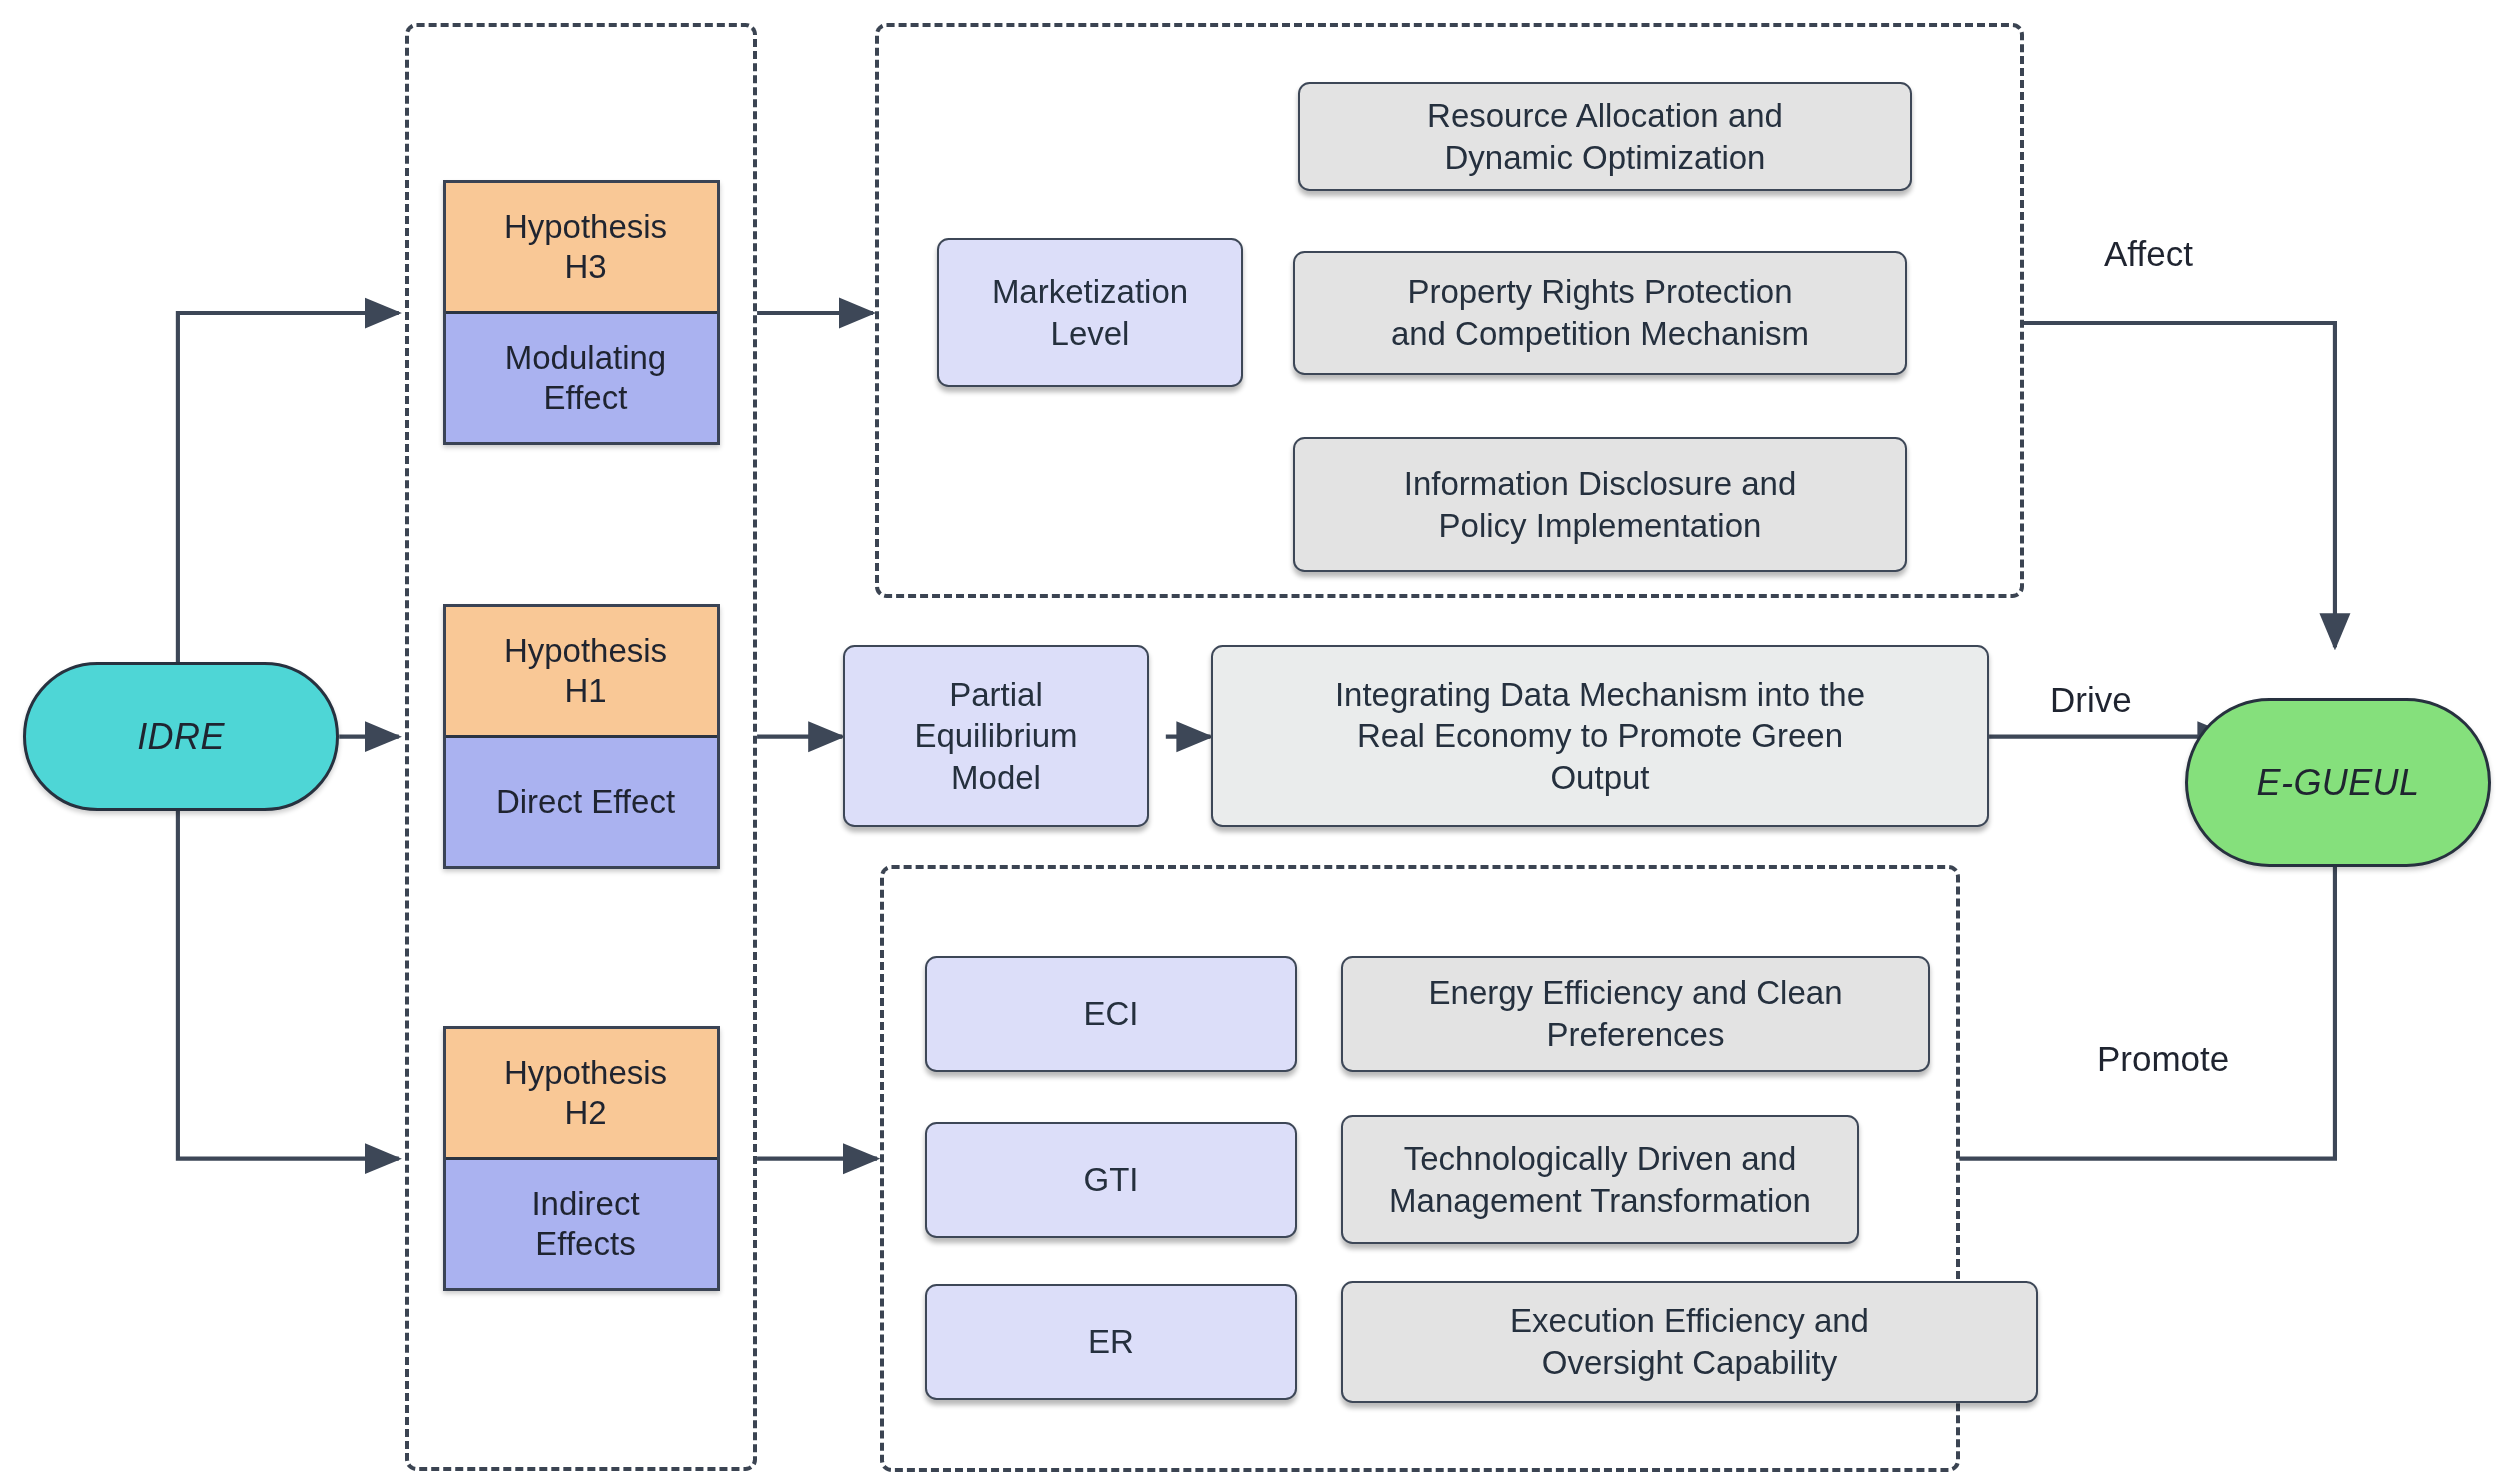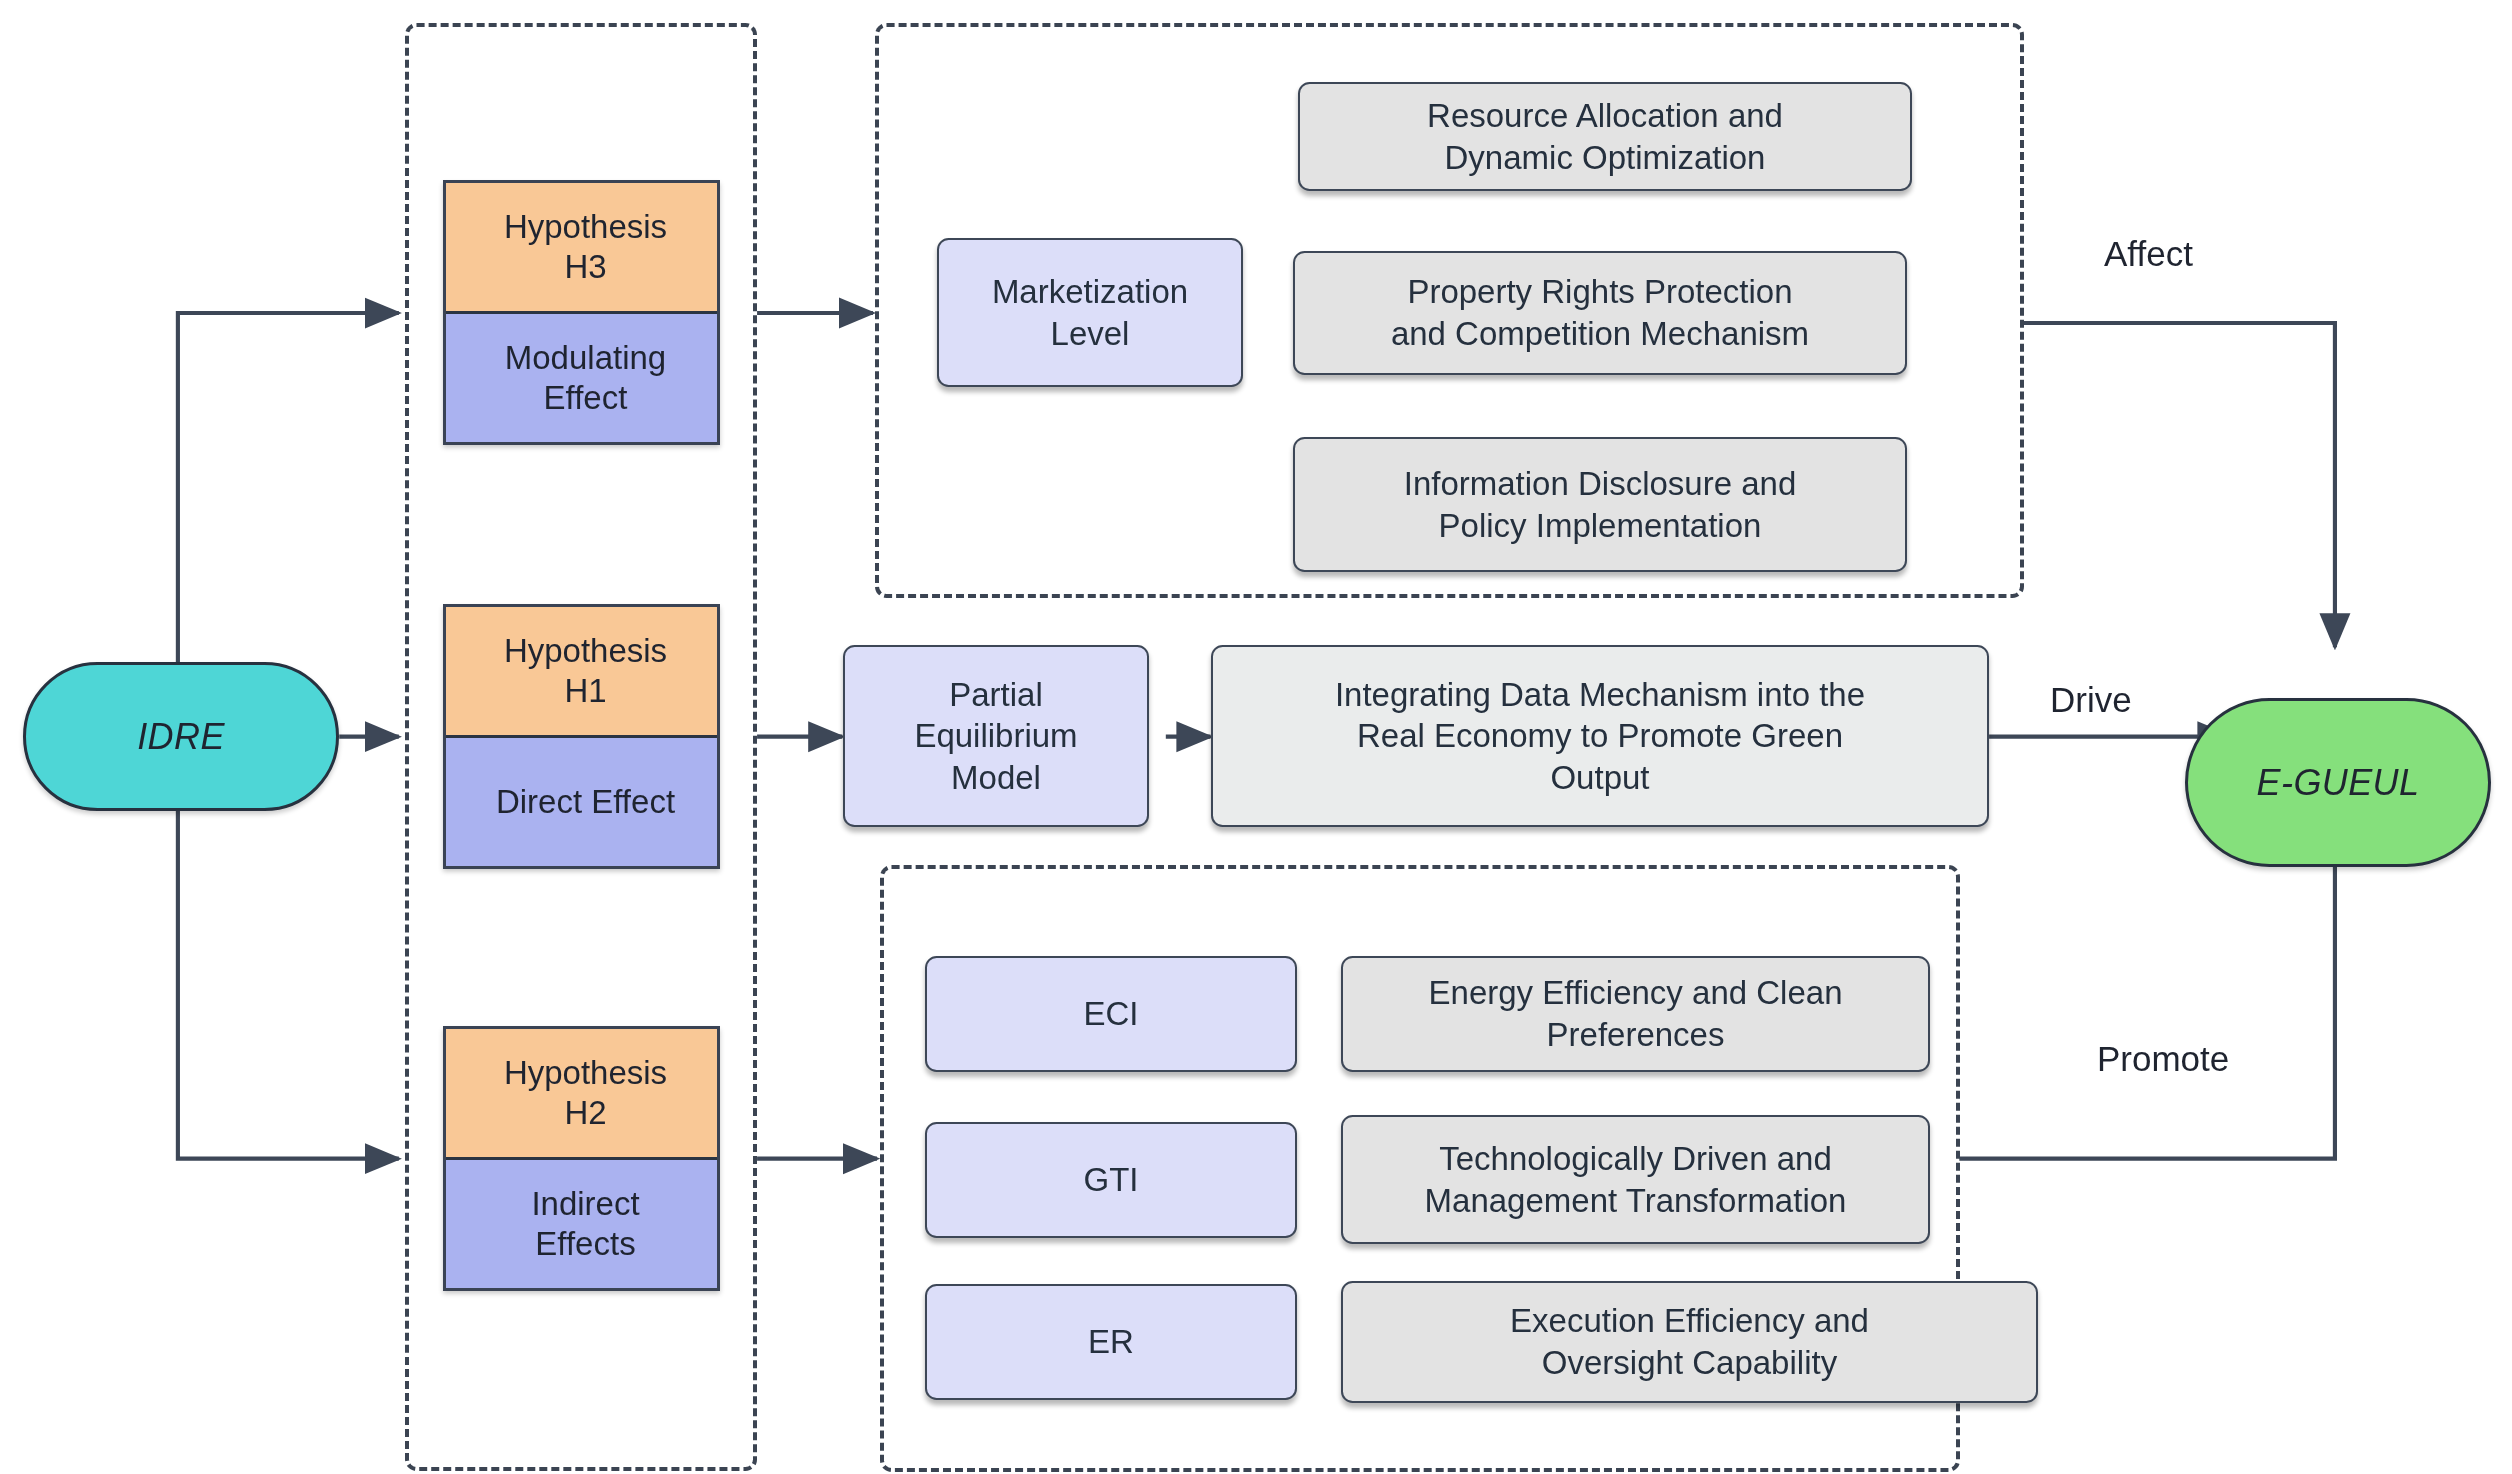--- a/index.html
+++ b/index.html
@@ -244,21 +244,21 @@
   <div class="rbox gray" style="left:1341px; top:956px; width:589px; height:116px;">
     <span>
       <span>Energy Efficiency and Clean</span><br>
       <span>Preferences</span>
     </span>
   </div>
 
   <div class="rbox lav" style="left:925px; top:1122px; width:372px; height:116px;">
     <span>GTI</span>
   </div>
-  <div class="rbox gray" style="left:1341px; top:1115px; width:589px; height:129px;">
+  <div class="rbox gray" style="left:1341px; top:1115px; width:518px; height:129px;">
     <span>
       <span>Technologically Driven and</span><br>
       <span>Management Transformation</span>
     </span>
   </div>
 
   <div class="rbox lav" style="left:925px; top:1284px; width:372px; height:116px;">
     <span>ER</span>
   </div>
   <div class="rbox gray" style="left:1341px; top:1281px; width:697px; height:122px;">

